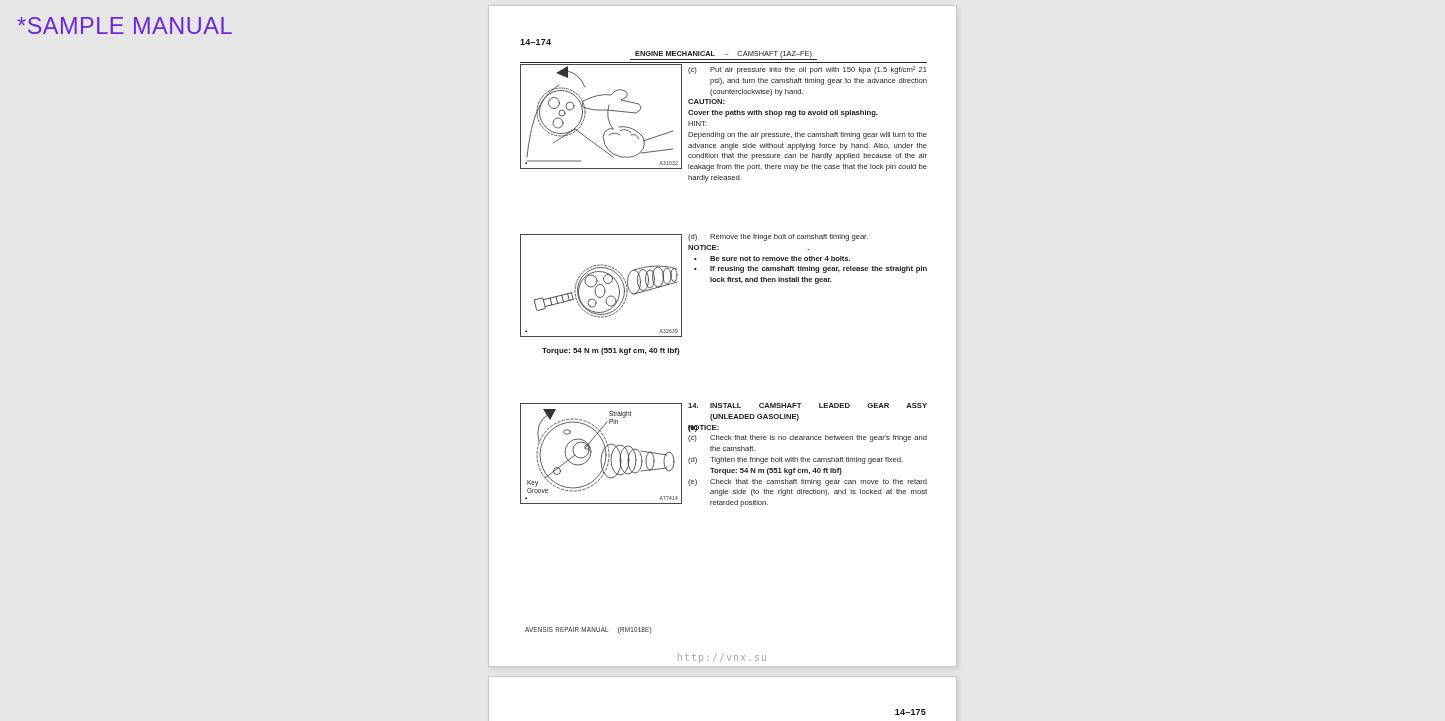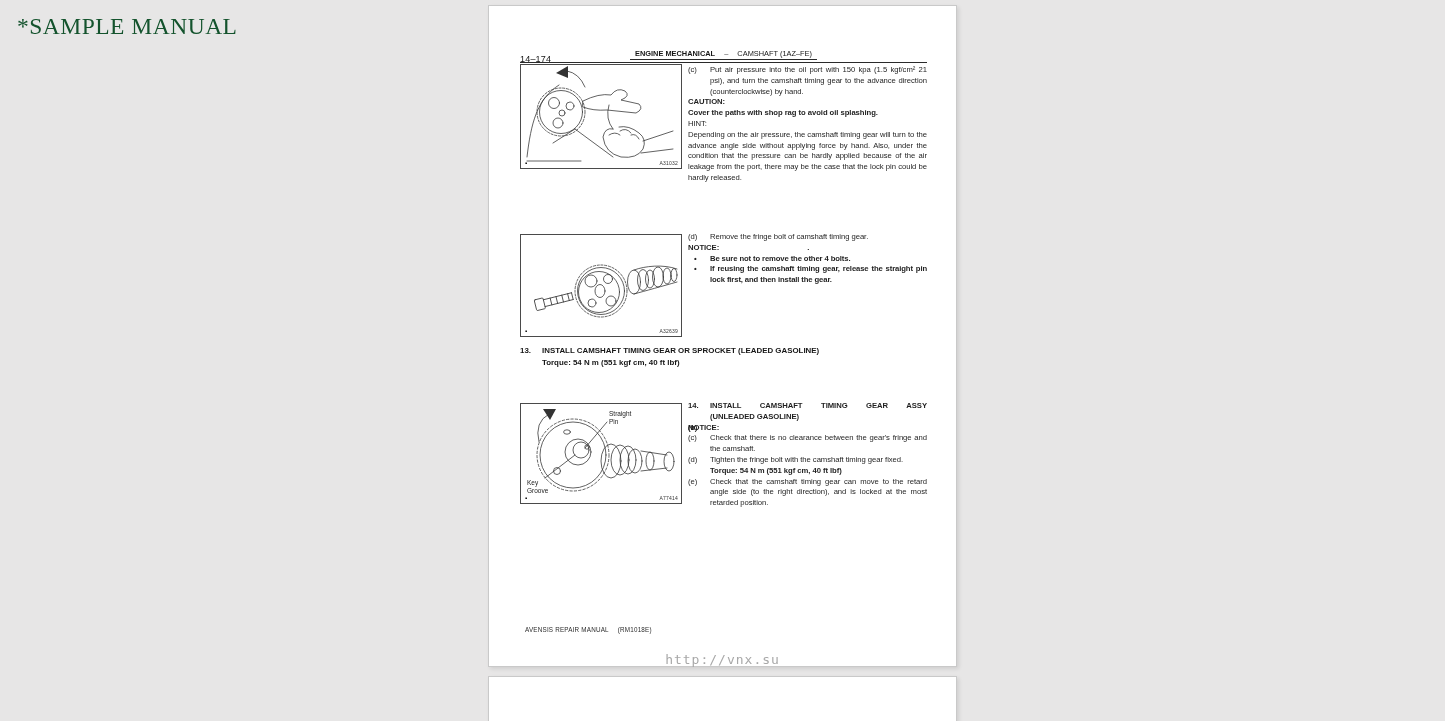--- a/index.html
+++ b/index.html
@@ -4,30 +4,30 @@
 <style>
   html,body{margin:0;padding:0;}
   body{
     width:1445px;height:721px;overflow:hidden;position:relative;
     background:#e7e6e6;
     font-family:"Liberation Sans", sans-serif;
     -webkit-font-smoothing:antialiased;
   }
   .sample-label{
     position:absolute;left:17px;top:13px;
-    font-size:23.5px;letter-spacing:.5px;color:#14532d;font-family:Liberation Serif, serif;
+    font-size:23.5px;letter-spacing:.5px;color:#6d28d9;
   }
   .page{
     position:absolute;left:488px;width:467px;background:#fff;
     border:1px solid #c9c9c9;box-shadow:2px 2px 4px rgba(0,0,0,.10);
     color:#1a1a1a;
   }
   #page1{top:5px;height:660px;}
   #page2{top:676px;height:70px;}
-  .pnum{position:absolute;font-size:9px;font-weight:normal;letter-spacing:.2px;color:#161616;margin-top:17px;}
+  .pnum{position:absolute;font-size:9px;font-weight:bold;letter-spacing:.2px;color:#161616;}
   #page1 .pnum{left:31px;top:31px;}
   #page2 .pnum{right:30px;top:30px;}
   .hdr{
     position:absolute;left:31px;right:29px;text-align:center;
     font-size:7.4px;color:#161616;border-bottom:1.5px solid #2a2a2a;padding-bottom:2px;
   }
   #page1 .hdr{top:43px;}
   #page2 .hdr{top:42px;}
   .hdr-inner{display:inline-block;border-bottom:.8px solid #2a2a2a;padding:0 5px 1px 5px;}
   .hdr-sec{font-weight:bold;}
@@ -58,21 +58,21 @@
   .item13 .num{position:absolute;left:0;top:0;}
   .h14{position:relative;padding-left:22px;font-weight:bold;}
   .h14 .num{position:absolute;left:0;top:0;}
   .h14 .l1{text-align:justify;text-align-last:justify;}
   .n2text{font-weight:bold;text-align:justify;letter-spacing:-.1px;}
   
   .footer{position:absolute;left:36px;top:620px;font-size:6.3px;color:#2b2b2b;letter-spacing:.2px;}
   .footer .code{margin-left:9px;}
   .watermark{
     position:absolute;left:0;right:0;top:646px;text-align:center;
-    font-family:"DejaVu Sans Mono", monospace;font-size:13px;color:#a8a8a8;letter-spacing:1px;
+    font-family:"DejaVu Sans Mono", monospace;font-size:10px;color:#a8a8a8;letter-spacing:1px;
   }
   .figline{stroke:#3a3a3a;fill:none;stroke-width:.8;stroke-linecap:round;stroke-linejoin:round;}
   .figtext{font-size:6.5px;fill:#222;letter-spacing:0;}
 </style>
 </head>
 <body>
 
 <div class="sample-label">*SAMPLE MANUAL</div>
 
 <div class="page" id="page1">
@@ -196,32 +196,28 @@
       <span>Be sure not to remove the other 4 bolts.</span>
     </div>
     <div class="bullet">
       <span class="mk">•</span>
       <span>If reusing the camshaft timing gear, release the straight pin lock first, and then install the gear.</span>
     </div>
   </div>
 
   <div class="item13">
     <div class="row">
-      <span class="num">13.</span>
-      <span>INSTALL CAMSHAFT TIMING GEAR OR SPROCKET (LEADED GASOLINE)</span>
-    </div>
-    <div class="row">
       <span>Torque: 54 N m (551 kgf cm, 40 ft lbf)</span>
     </div>
   </div>
 
   <div class="col" id="blk4">
     <div class="h14">
       <span class="num">14.</span>
-      <div class="l1">INSTALL CAMSHAFT TIMING GEAR ASSY</div>
+      <div class="l1">INSTALL CAMSHAFT LEADED GEAR ASSY</div>
       <div>(UNLEADED GASOLINE)</div>
     </div>
     <div class="para">
       <span class="mk">(a)</span>
     </div>
     <div class="para">
       <span class="mk">(b)</span>
     </div>
     <div class="b">NOTICE:</div>
     <div class="para">

